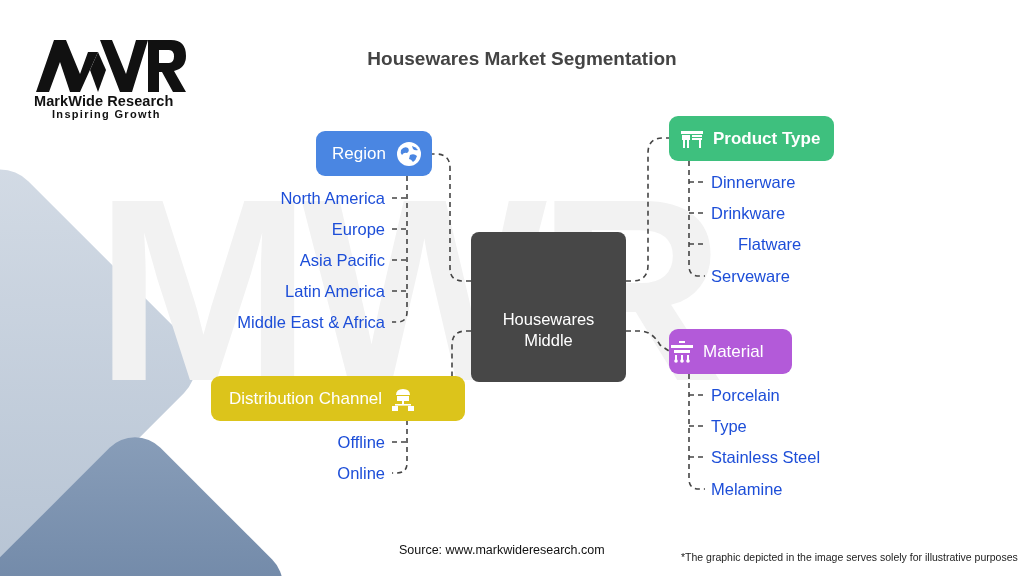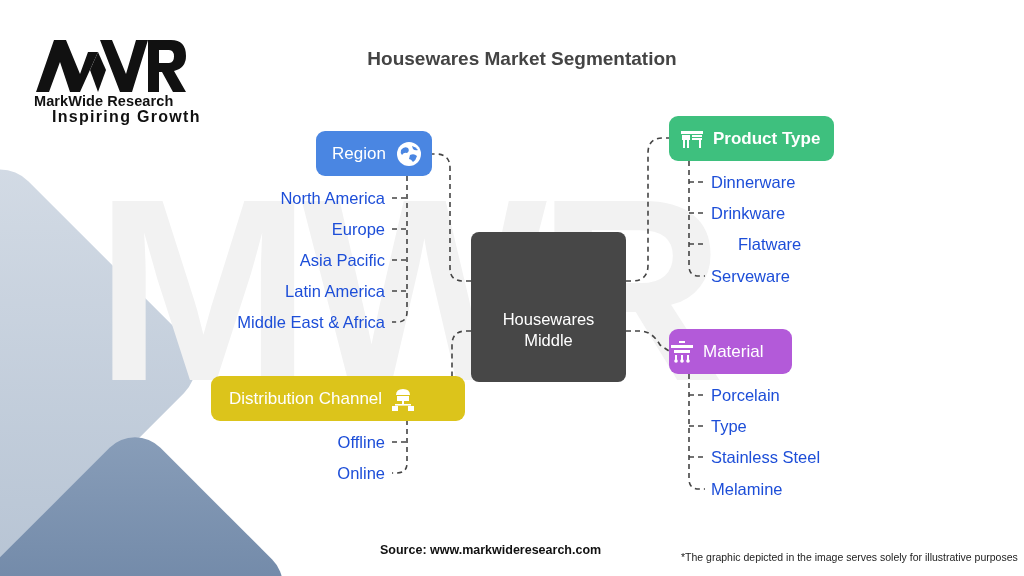--- a/index.html
+++ b/index.html
@@ -50,21 +50,21 @@
       position: absolute; left: 36px; top: 40px;
       width: 150px; height: 52px;
     }
     .logo-name {
       position: absolute; left: 34px; top: 93px;
       font-weight: 700; font-size: 14.5px; color: #111;
       letter-spacing: 0.1px;
     }
     .logo-tag {
       position: absolute; left: 52px; top: 108px;
-      font-weight: 700; font-size: 16px; color: #111;
+      font-weight: 700; font-size: 11px; color: #111;
       letter-spacing: 1.3px;
     }
 
     .title {
       position: absolute; left: 0; width: 1044px; top: 48px;
       text-align: center;
       font-weight: 700; font-size: 19px; color: #444444;
     }
 
     
@@ -105,22 +105,22 @@
     .item {
       position: absolute;
       font-size: 16.5px;
       color: #1d4ed8;
       white-space: nowrap;
       line-height: 20px;
     }
     .item-left { text-align: right; }
 
     .footer-source {
-      position: absolute; left: 380px; top: 543px;
-      font-weight: 700; font-size: 12.5px; color: #111;
+      position: absolute; left: 399px; top: 543px;
+      font-weight: 400; font-size: 12.5px; color: #111;
     }
     .footer-note {
       position: absolute; left: 681px; top: 551px;
       font-size: 10.5px; color: #222;
     }
 
     svg.lines { position: absolute; left: 0; top: 0; }
   </style>
 </head>
 <body>

